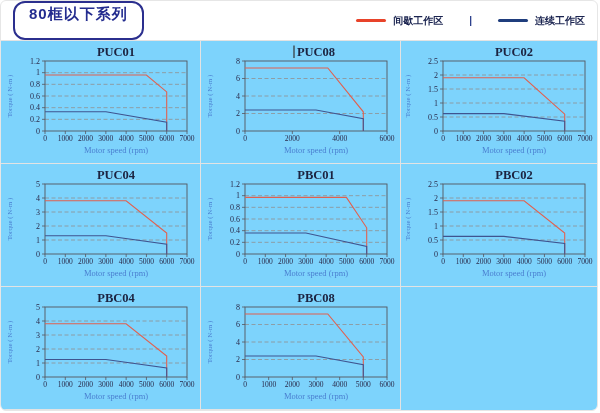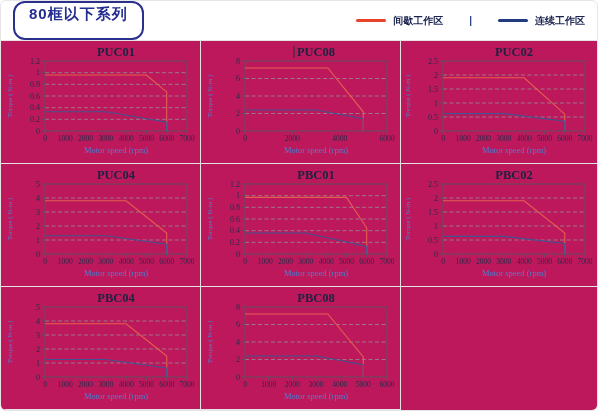--- a/index.html
+++ b/index.html
@@ -5,21 +5,21 @@
   html,body { margin:0; padding:0; background:#fff; }
   body { width:600px; height:413px; font-family:"Liberation Sans","DejaVu Sans",sans-serif; }
   .page { width:598px; height:411px; border:1px solid #e6e6e6; border-radius:6px; background:#ffffff; overflow:hidden; box-sizing:border-box; }
   .header { height:39px; display:flex; justify-content:space-between; padding:0 12px; box-sizing:border-box; }
   .series-badge { border:2px solid #2b2f8e; border-radius:12px; padding:2px 14px; color:#232c8f; font-weight:bold; font-size:15px; letter-spacing:1px; background:#fff; }
   .legend { display:flex; align-items:center; gap:26px; font-size:10px; font-weight:bold; color:#1b2450; }
   .legend-item { display:flex; align-items:center; gap:7px; }
   .swatch { width:30px; height:3px; border-radius:2px; display:inline-block; }
   .legend-sep { color:#2b3f8c; font-weight:bold; font-size:10px; }
   .grid { display:grid; grid-template-columns:200px 200px 196px; border-top:1px solid #e3e3e3; }
-  .cell { height:123px; border-right:1px solid #e3e3e3; border-bottom:1px solid #e3e3e3; box-sizing:border-box; background:#be185d; }
+  .cell { height:123px; border-right:1px solid #e3e3e3; border-bottom:1px solid #e3e3e3; box-sizing:border-box; background:#7dd3fc; }
   .cell:nth-child(3n) { border-right:none; }
   .cell.empty { border-bottom:none; }
   .cell svg { display:block; margin:2px auto 0 auto; }
   .chart-text { font-family:"Liberation Serif","DejaVu Serif",serif; }
 </style>
 </head>
 <body>
 
 <div class="page">
   <div class="header">

